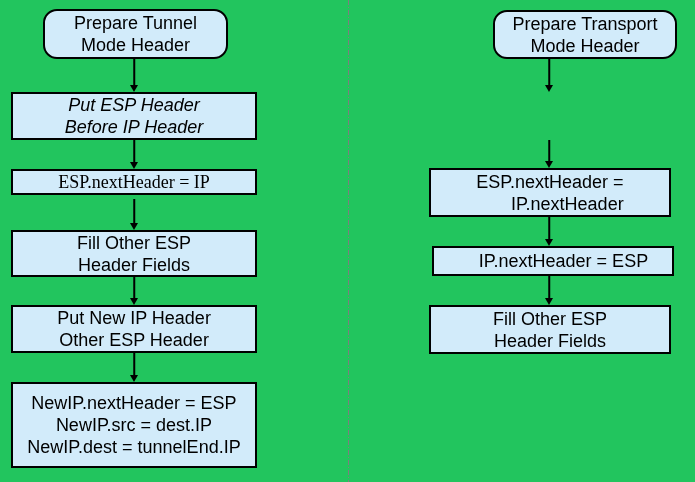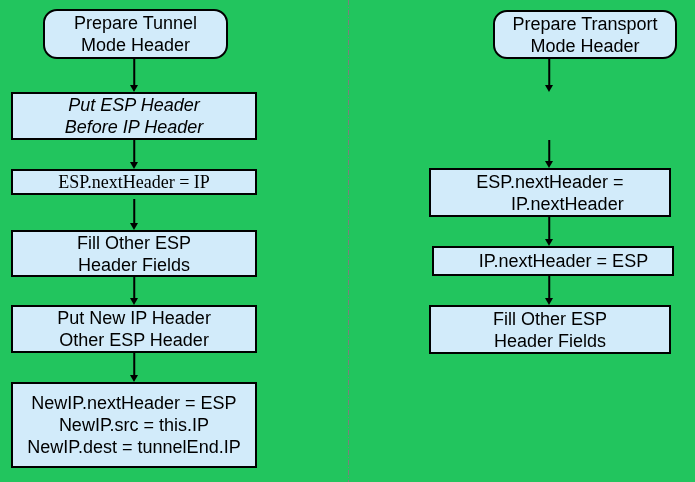--- a/index.html
+++ b/index.html
@@ -112,21 +112,21 @@
 
   <div class="node" style="left:11px; top:305px; width:246px; height:48px;">Put New IP Header
 Other ESP Header</div>
 
   <div class="arrow" style="left:134px; top:353px; height:29px;">
     <div class="shaft"></div>
     <div class="head"></div>
   </div>
 
   <div class="node" style="left:11px; top:382px; width:246px; height:86px;">NewIP.nextHeader = ESP
-NewIP.src = this.IP
+NewIP.src = dest.IP
 NewIP.dest = tunnelEnd.IP</div>
 
   <div class="node rounded" style="left:457px; top:10px; width:184px; height:49px;margin-left:36px;">Prepare Transport
 Mode Header</div>
 
   <div class="arrow" style="left:549px; top:59px; height:33px;">
     <div class="shaft"></div>
     <div class="head"></div>
   </div>
 

